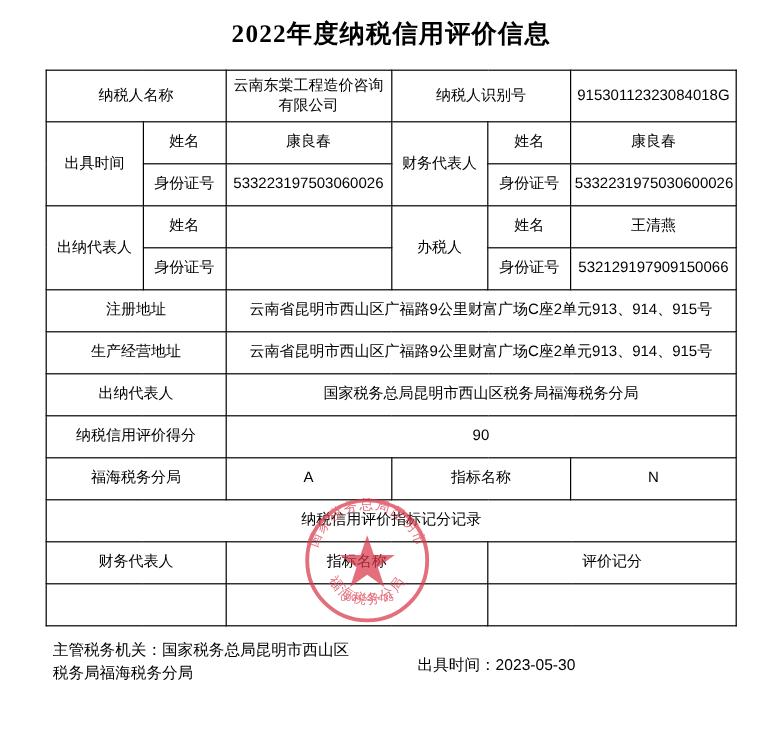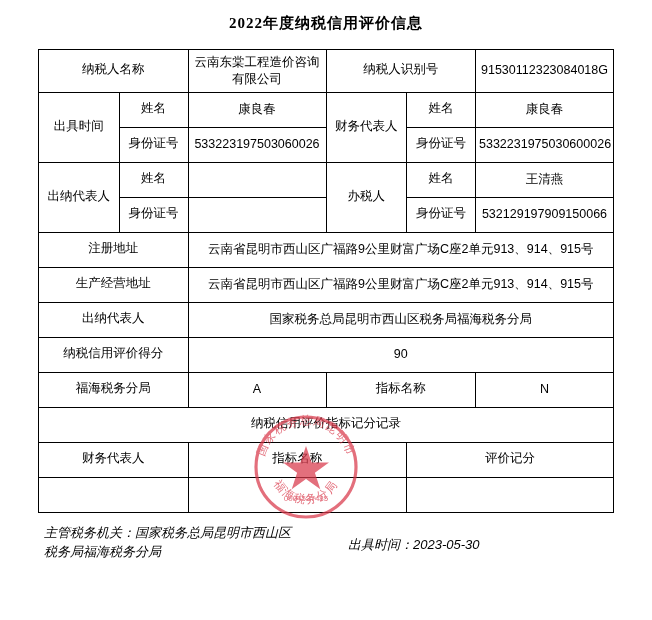--- a/index.html
+++ b/index.html
@@ -15,21 +15,21 @@
     overflow: hidden;
   }
   .page {
     position: relative;
     width: 652px;
     height: 620px;
     box-sizing: border-box;
   }
   .doc-title {
     text-align: center;
-    font-size: 15px;
+    font-size: 21px;
     font-weight: bold;
     letter-spacing: 1px;
     margin-top: 14px;
     margin-bottom: 16px;
     font-family: "Liberation Serif", serif;
   }
   .table-wrap {
     position: relative;
     margin: 0 38px;
   }
@@ -42,21 +42,20 @@
   table.main td {
     border: 1px solid #000000;
     text-align: center;
     vertical-align: middle;
     padding: 4px 3px;
     line-height: 1.35;
     height: 26px;
   }
   td.label {
     font-weight: normal;
-    font-family: Liberation Mono, monospace;
   }
   td.tall {
     height: 34px;
   }
   .cell-multi {
     line-height: 1.35;
   }
   .seal {
     position: absolute;
     left: 245px;
@@ -65,21 +64,20 @@
     height: 122px;
     pointer-events: none;
   }
   .footer {
     display: flex;
     justify-content: space-between;
     align-items: flex-start;
     margin: 10px 44px 0 44px;
     font-size: 13px;
     line-height: 1.5;
-    font-style: italic;
   }
   .footer-left {
     width: 250px;
     text-align: left;
   }
   .footer-right {
     width: 260px;
     text-align: left;
     padding-top: 0px;
     margin-top: 12px;

